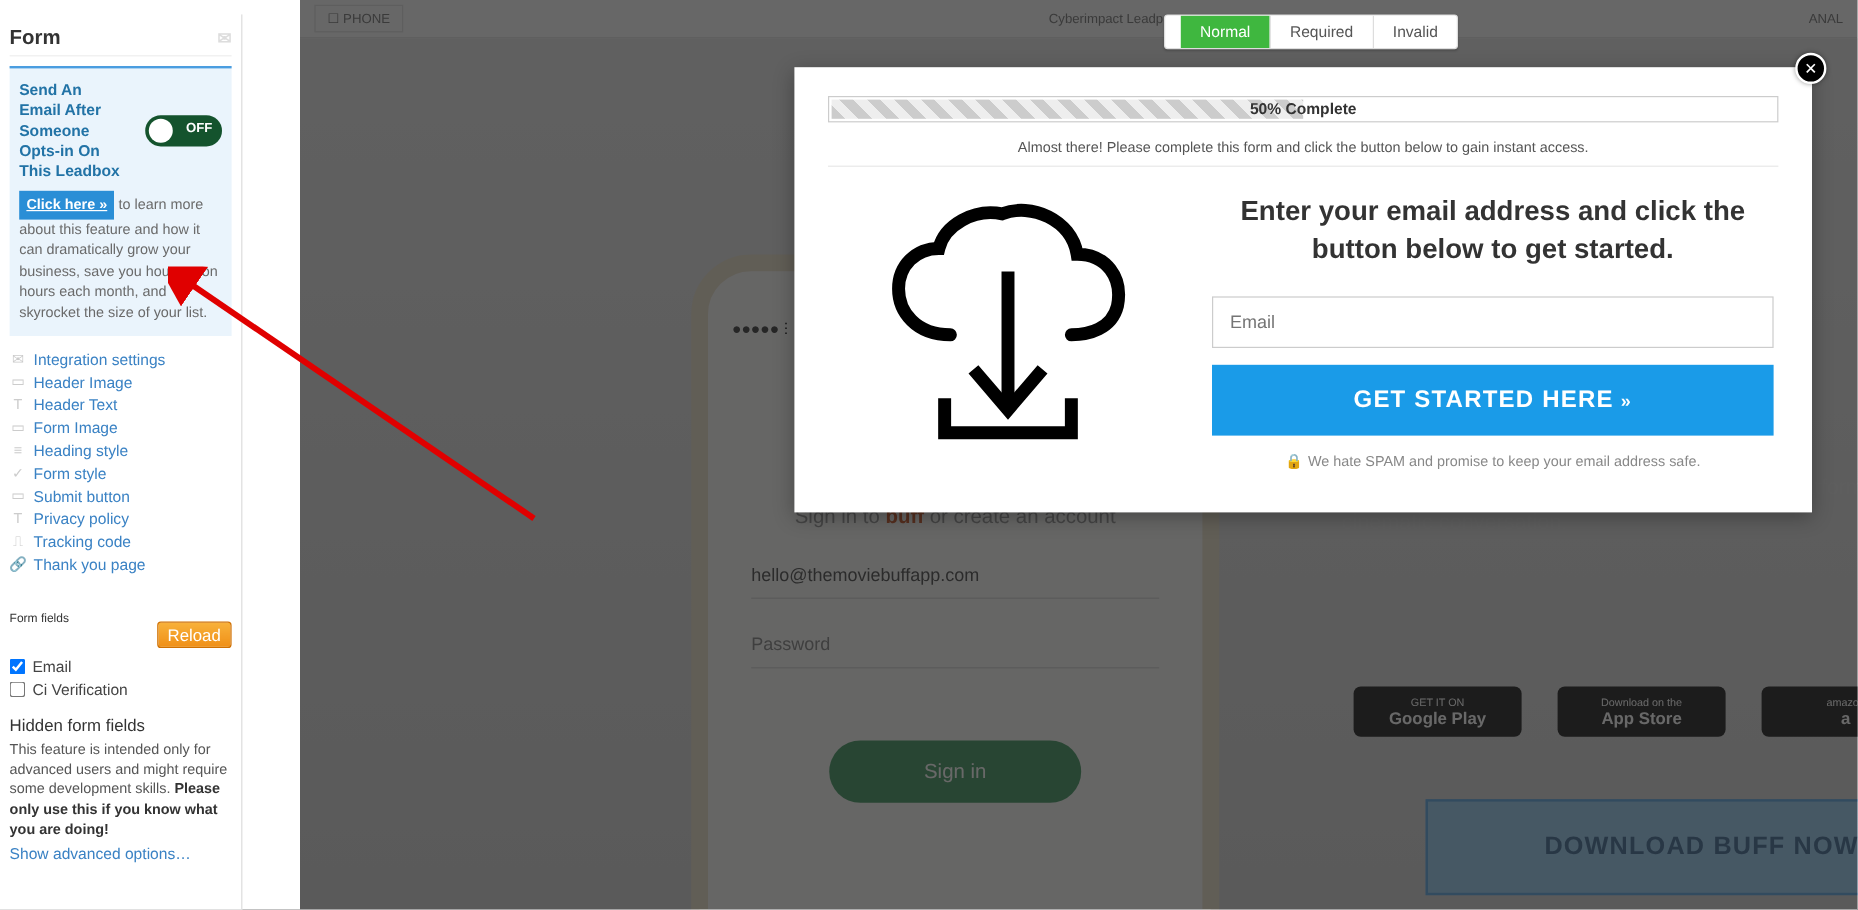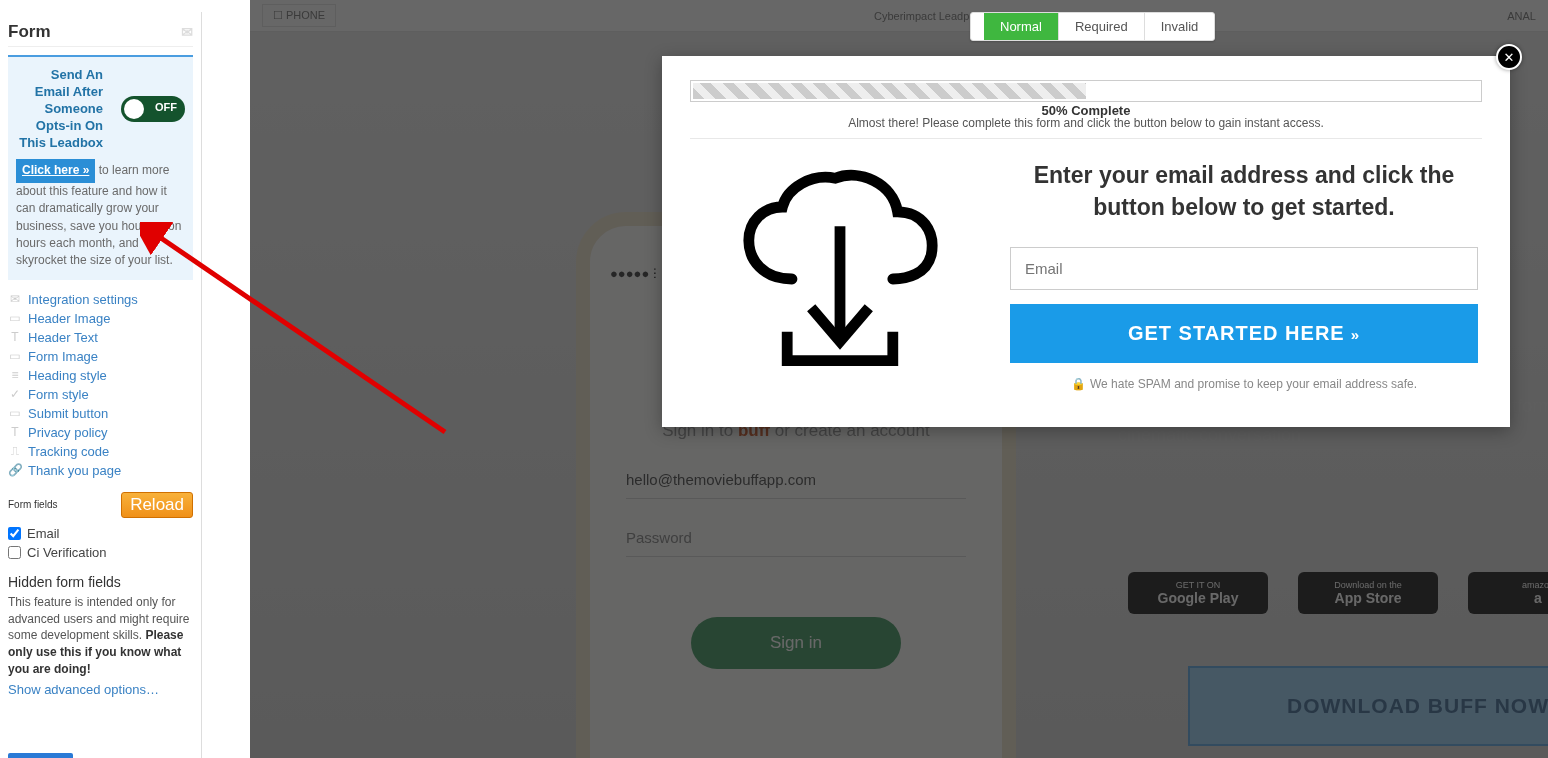--- a/index.html
+++ b/index.html
@@ -4,36 +4,36 @@
 <style>
 * { box-sizing: border-box; margin: 0; padding: 0; }
 body { font-family: Arial, Helvetica, sans-serif; font-size: 14px; color: #333; background: #fff; overflow: hidden; width: 1548px; height: 758px; position: relative; }
 
 
 .sidebar { position: absolute; left: 0; top: 12px; width: 202px; height: 758px; background: #fff; border-right: 1px solid #ddd; padding: 6px 8px; overflow: hidden; z-index: 20; }
 .sidebar-title { font-size: 17px; font-weight: bold; padding: 4px 0; border-bottom: 1px solid #eee; display: flex; justify-content: space-between; align-items: center; }
 .sidebar-title .mail-icon { color: #ddd; font-size: 14px; }
 
 .info-box { background: #eaf4fc; border-top: 2px solid #4a9de0; padding: 10px 8px; margin-top: 8px; }
-.info-header { display: flex; justify-content: space-between; align-items: center; gap: 18px; text-align: right; }
+.info-header { display: flex; justify-content: space-between; align-items: center; gap: 18px; }
 .info-label { color: #2273a6; font-weight: bold; font-size: 13px; line-height: 1.3; flex: 1; }
 .toggle { width: 64px; height: 26px; background: #14532d; border-radius: 13px; position: relative; cursor: pointer; }
 .toggle .knob { position: absolute; left: 3px; top: 3px; width: 20px; height: 20px; background: #fff; border-radius: 50%; }
 .toggle .tlabel { position: absolute; right: 8px; top: 5px; color: #fff; font-size: 11px; font-weight: bold; }
 
 .click-here { display: inline-block; background: #2a8ed6; color: #fff; padding: 3px 6px; font-weight: bold; text-decoration: underline; font-size: 12px; }
 .info-text { color: #6a6a6a; font-size: 12px; line-height: 1.45; margin-top: 8px; }
 
 .links { margin-top: 10px; }
 .links a { display: flex; align-items: center; gap: 6px; color: #3a82c4; text-decoration: none; padding: 2px 0; font-size: 13px; }
 .links a .licon { width: 14px; text-align: center; color: #ccc; font-size: 12px; }
 
 .fields-header { display: flex; justify-content: space-between; align-items: center; margin-top: 12px; }
 .fields-header .label { font-size: 10px; }
-.reload-btn { background: linear-gradient(#f8b13a, #f09018); color: #fff; border: 1px solid #d07000; border-radius: 3px; padding: 2px 8px; font-size: 17px; cursor: pointer; }
+.reload-btn { background: linear-gradient(#f8b13a, #f09018); color: #fff; border: 1px solid #d07000; border-radius: 3px; padding: 2px 8px; font-size: 14px; cursor: pointer; margin-top: 26px; }
 .fields-list { margin-top: 6px; }
 .fields-list label { display: flex; align-items: center; gap: 6px; padding: 2px 0; font-size: 13px; color: #444; }
 .fields-list input[type="checkbox"] { margin: 0; }
 
 .hidden-title { margin-top: 12px; font-size: 14px; }
 .hidden-text { font-size: 12px; color: #555; line-height: 1.4; margin-top: 4px; }
 .hidden-text strong { color: #333; }
 .advanced-link { color: #3a82c4; font-size: 13px; text-decoration: none; display: inline-block; margin-top: 4px; }
 
 .okay-btn { margin-top: 56px; background: #2a7ad6; color: #fff; border: none; padding: 8px 16px; font-size: 14px; border-radius: 2px; cursor: pointer; }
@@ -66,21 +66,21 @@
 .tabs { position: absolute; top: 12px; left: 970px; display: flex; z-index: 15; border: 1px solid #ddd; border-radius: 3px; overflow: hidden; background: #fff; box-shadow: 0 1px 2px rgba(0,0,0,0.2); padding-left: 13px; }
 .tab { padding: 6px 16px; font-size: 13px; cursor: pointer; color: #555; }
 .tab.active { background: #3fb73f; color: #fff; }
 .tab + .tab { border-left: 1px solid #ddd; }
 
 
 .modal { position: absolute; left: 662px; top: 56px; width: 848px; background: #fff; z-index: 12; box-shadow: 0 4px 16px rgba(0,0,0,0.3); padding: 24px 28px 28px; }
 .close-btn { position: absolute; top: -6px; right: -6px; width: 26px; height: 26px; background: #000; color: #fff; border-radius: 50%; border: 2px solid #fff; display: flex; align-items: center; justify-content: center; font-size: 13px; cursor: pointer; transform: translate(6px,-6px); box-shadow: 0 0 4px rgba(0,0,0,0.4); }
 .progress-wrap { border: 1px solid #ccc; padding: 2px; position: relative; height: 22px; }
 .progress-stripes { width: 50%; height: 100%; background: repeating-linear-gradient(45deg, #ccc 0 8px, #eee 8px 16px); }
-.progress-label { position: absolute; left: 50%; top: 2px; transform: translateX(-50%); font-weight: bold; font-size: 13px; margin-top: 20px; }
+.progress-label { position: absolute; left: 50%; top: 2px; transform: translateX(-50%); font-weight: bold; font-size: 13px; }
 .almost-text { text-align: center; font-size: 12px; color: #555; margin: 14px 0 8px; }
 .modal-hr { border: none; border-top: 1px solid #e8e8e8; margin-bottom: 20px; }
 .modal-body { display: flex; gap: 20px; }
 .cloud-icon { flex: 0 0 300px; display: flex; align-items: center; justify-content: center; }
 .cloud-icon svg { width: 240px; height: 240px; }
 .form-area { flex: 1; padding-right: 4px; }
 .form-title { font-size: 23px; font-weight: bold; text-align: center; line-height: 1.4; margin-bottom: 24px; }
 .email-input { width: 100%; padding: 12px 14px; font-size: 15px; border: 1px solid #ccc; margin-bottom: 14px; }
 .cta-btn { width: 100%; background: #1a9be8; color: #fff; border: none; padding: 18px 0; font-size: 20px; font-weight: bold; letter-spacing: 1px; cursor: pointer; }
 .cta-btn .chev { font-size: 15px; margin-left: 6px; }

